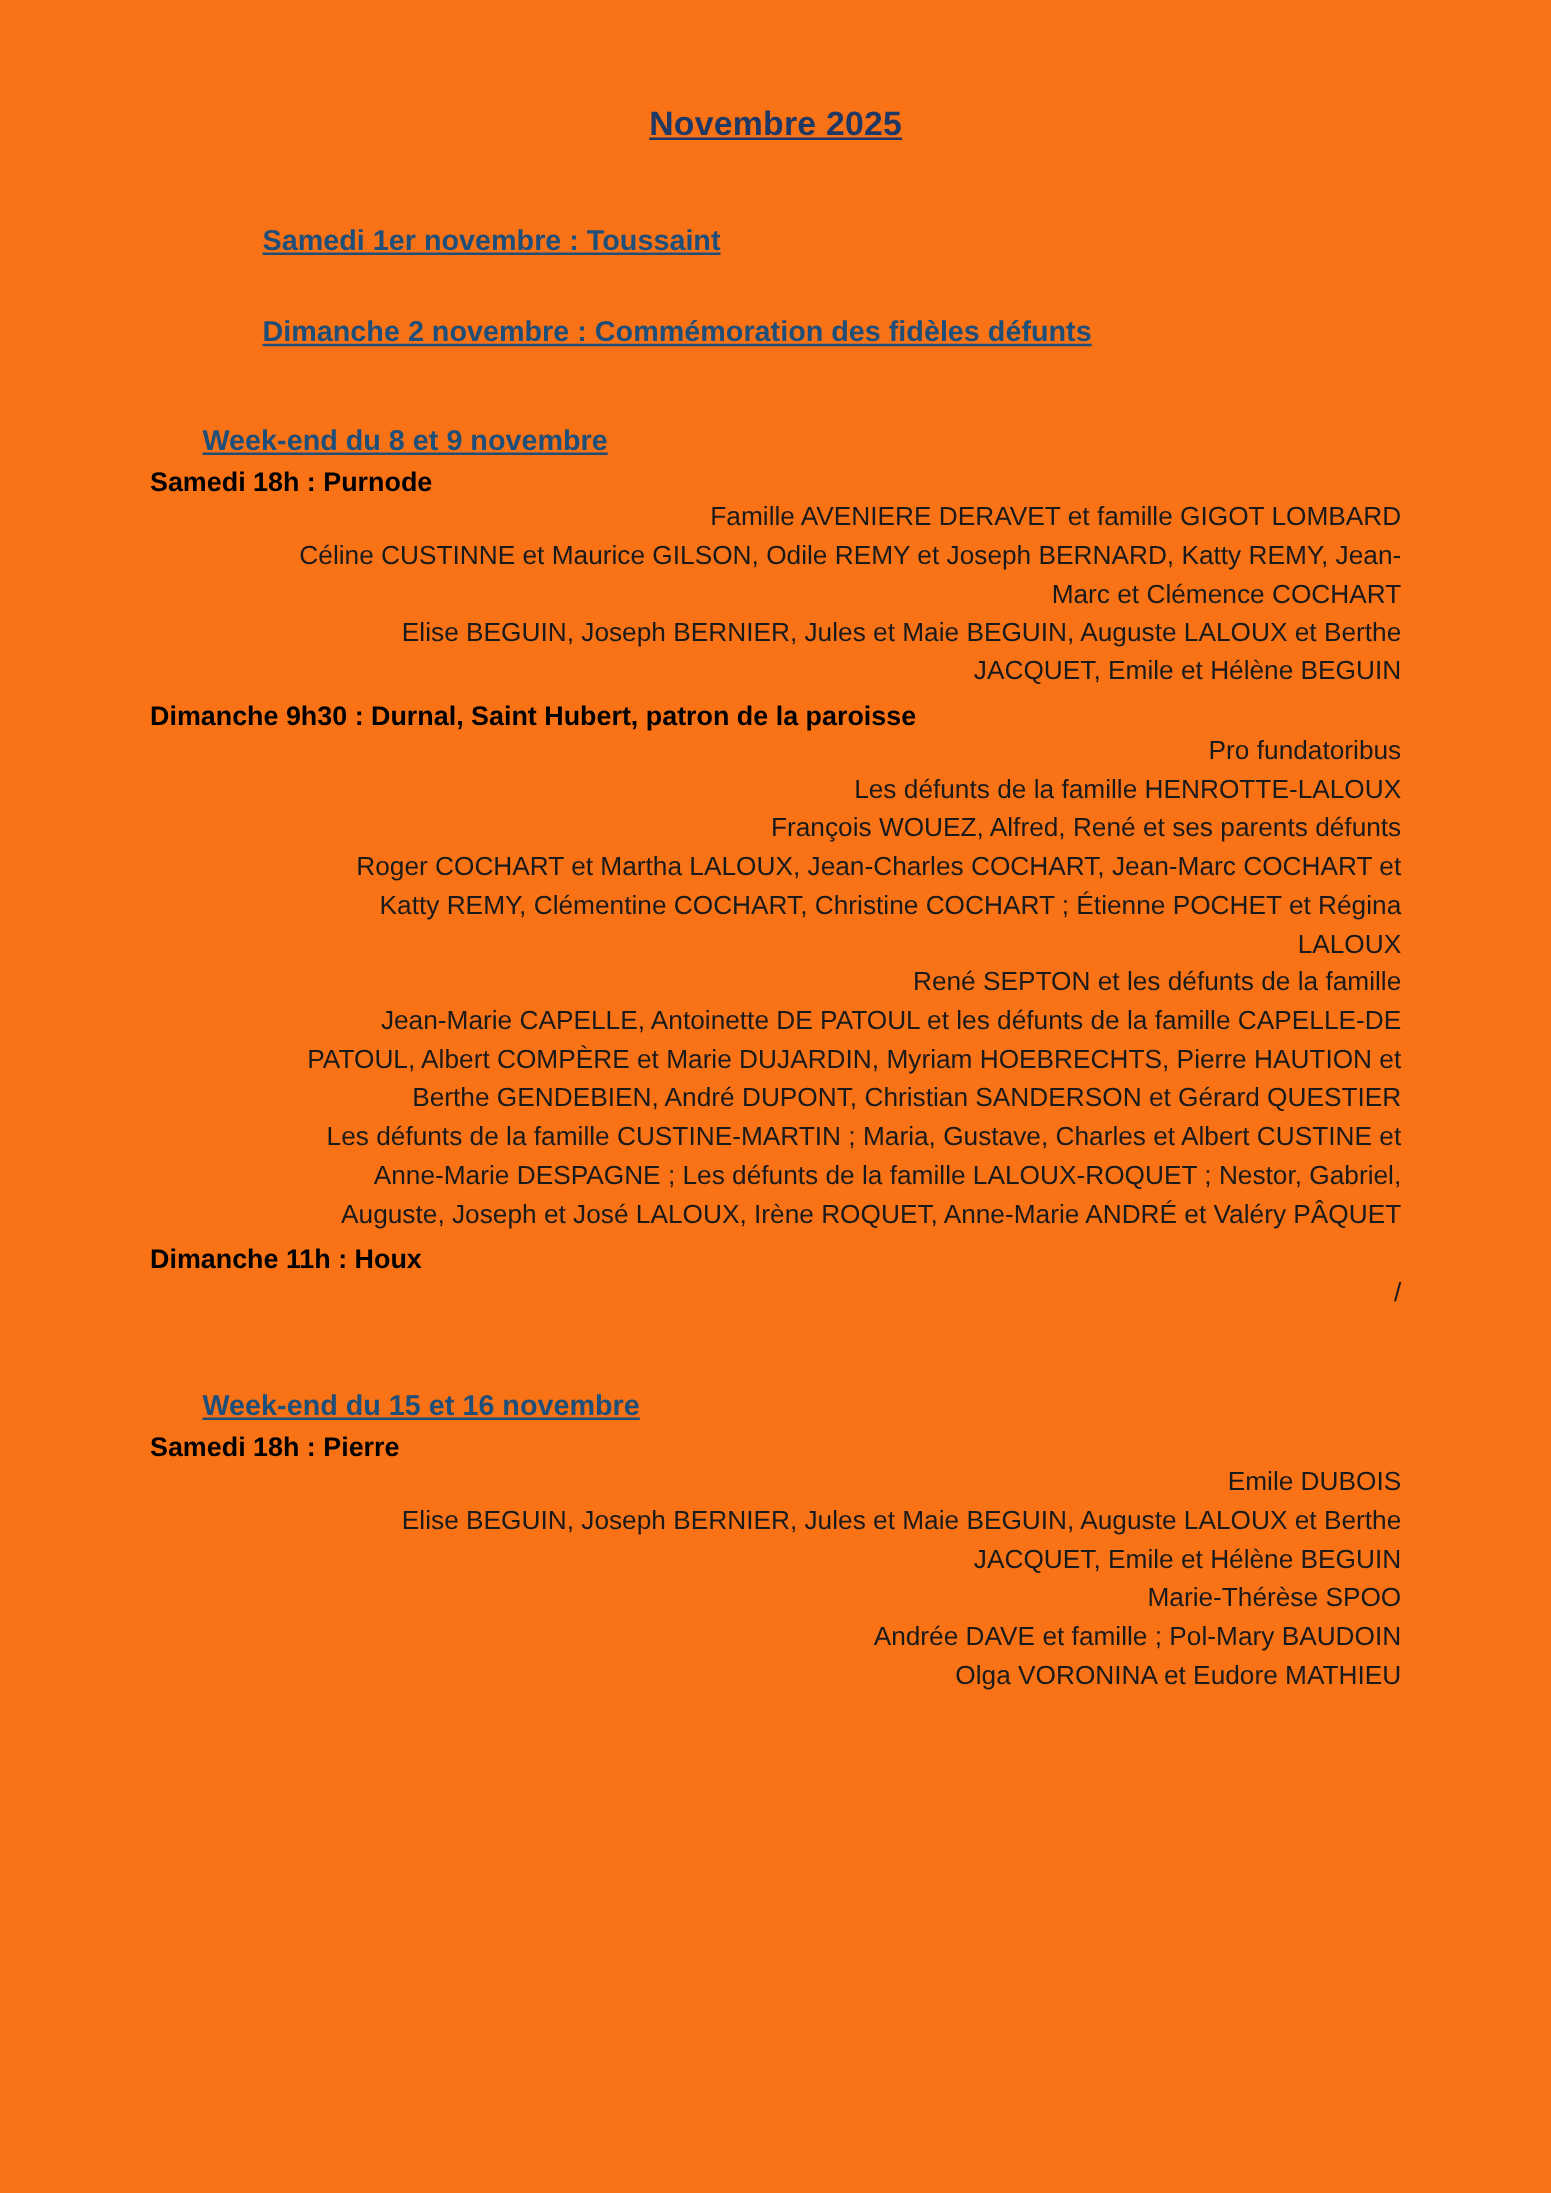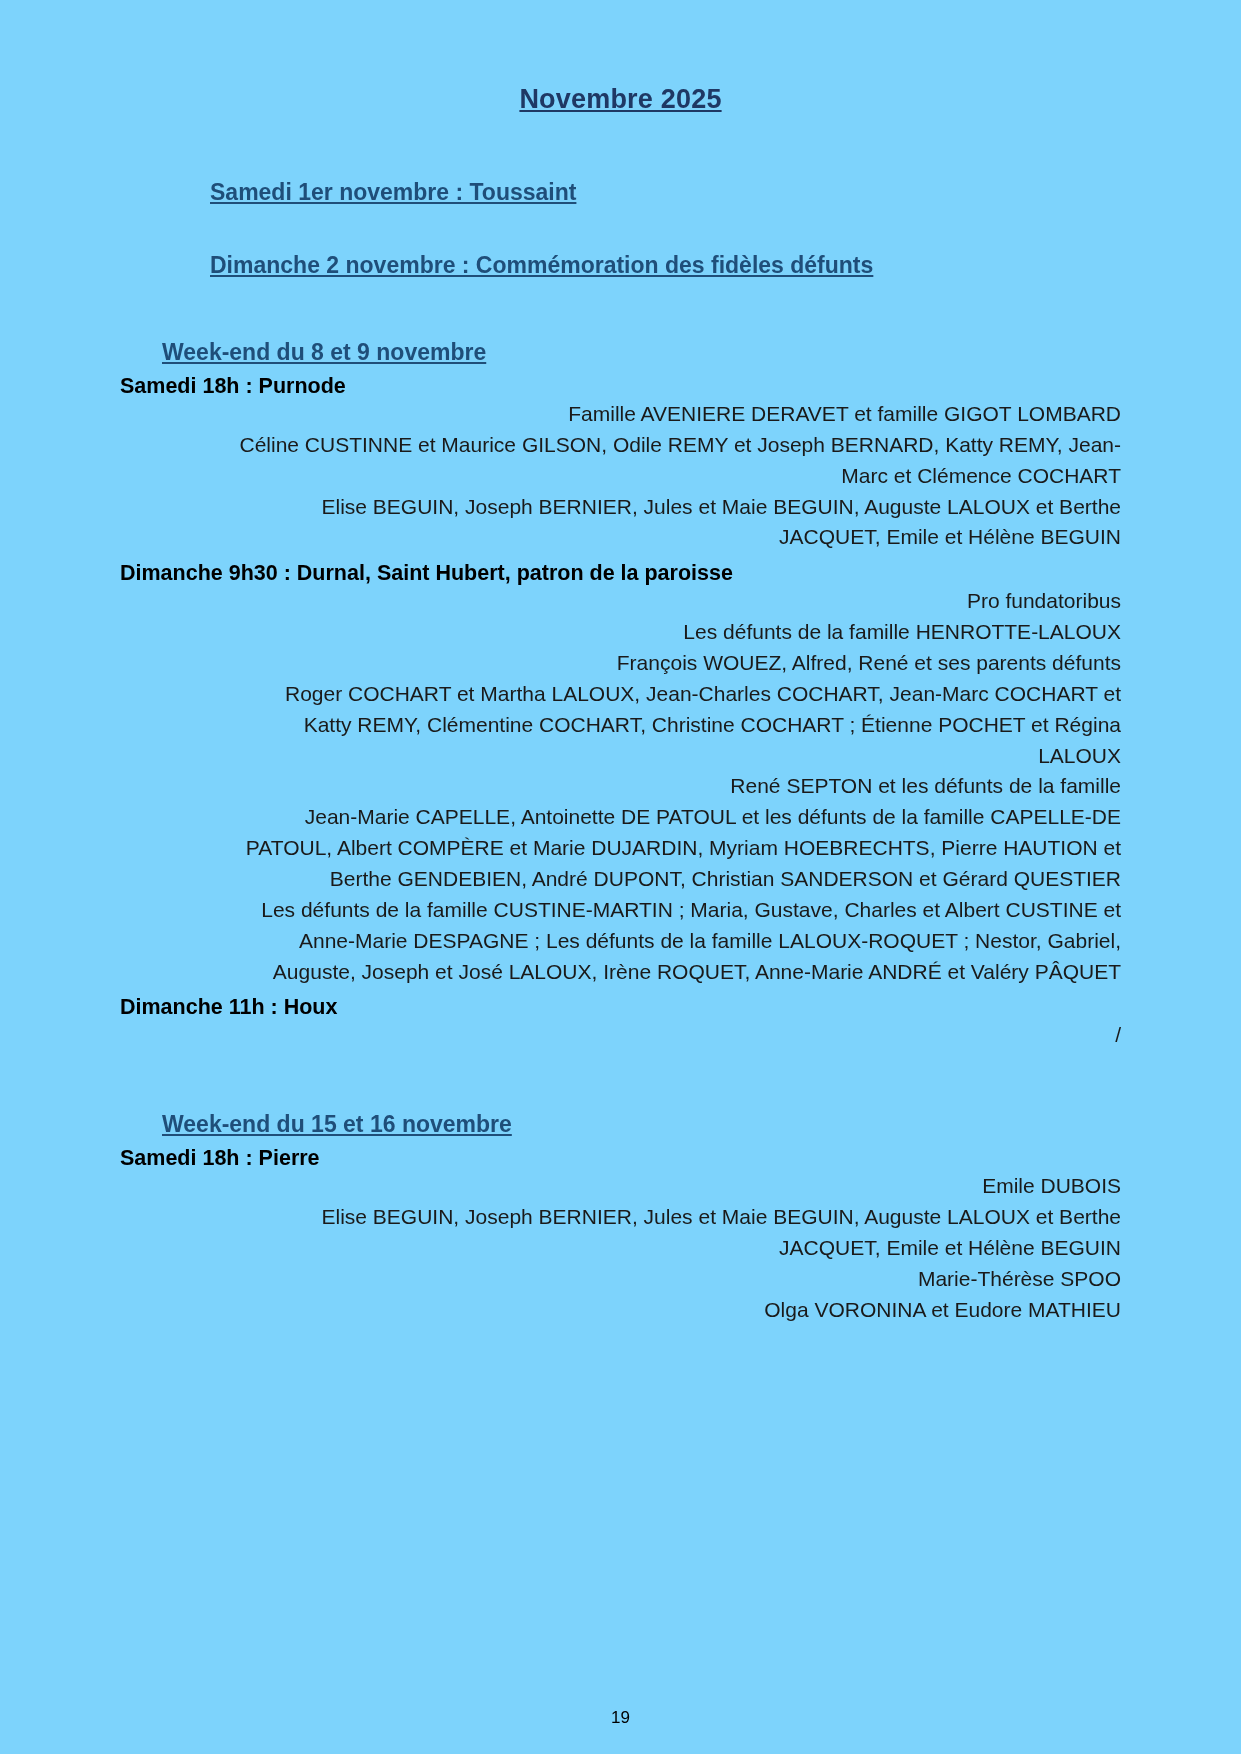--- a/index.html
+++ b/index.html
@@ -9,21 +9,21 @@
   }
   body {
     font-family: "Liberation Sans", sans-serif;
     color: #000000;
   }
   .page {
     position: relative;
     width: 1241px;
     min-height: 1754px;
     margin: 0 auto;
-    background: #7dd3fc;
+    background: #f97316;
     box-sizing: border-box;
     padding: 72px 120px 40px 120px;
   }
   .doc-title {
     text-align: center;
     font-size: 27px;
     font-weight: bold;
     color: #1f3864;
     text-decoration: underline;
     margin: 12px 0 0 0;
@@ -123,19 +123,19 @@
   <div class="spacer-lg"></div>
 
   <section class="weekend-block">
     <h2 class="section-heading-lvl2">Week-end du 15 et 16 novembre</h2>
 
     <h3 class="mass-heading">Samedi 18h : Pierre</h3>
     <div class="intentions">
       <p class="intention">Emile DUBOIS</p>
       <p class="intention">Elise BEGUIN, Joseph BERNIER, Jules et Maie BEGUIN, Auguste LALOUX et Berthe JACQUET, Emile et Hélène BEGUIN</p>
       <p class="intention">Marie-Thérèse SPOO</p>
+      <p class="intention">Andrée DAVE et famille ; Pol-Mary BAUDOIN</p>
       <p class="intention">Olga VORONINA et Eudore MATHIEU</p>
     </div>
   </section>
 
-  <div class="page-number">19</div>
 
 </div>
 
 </body></html>

